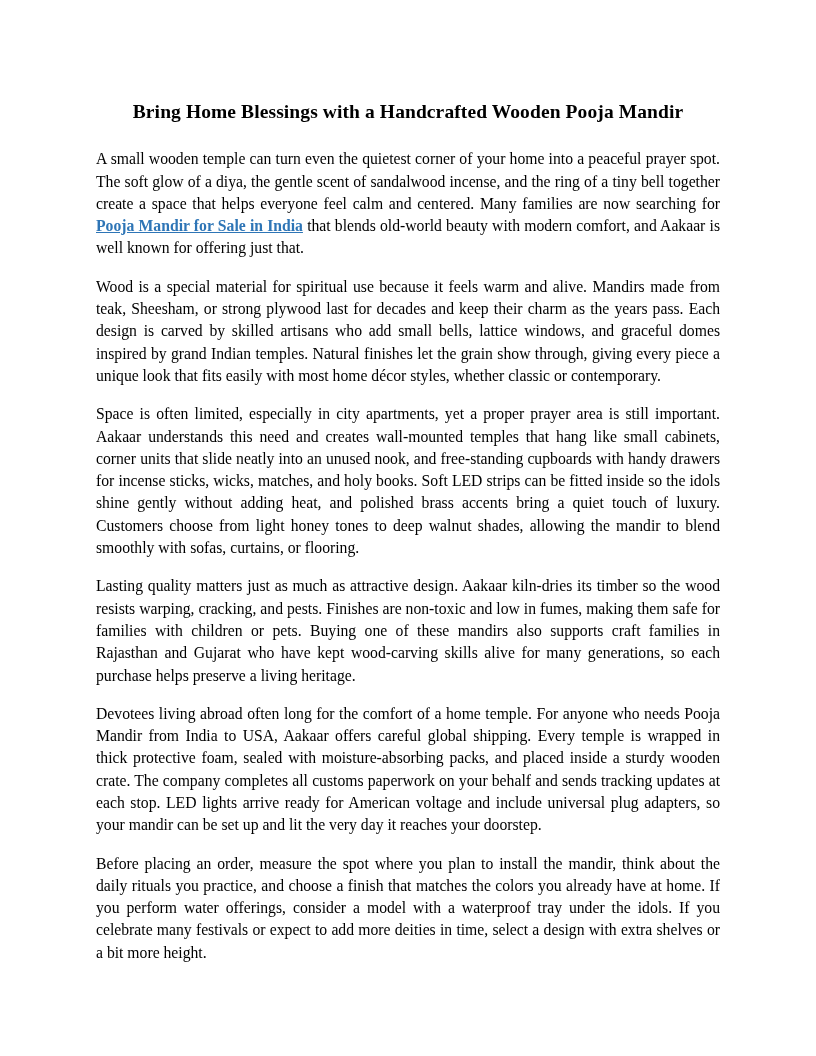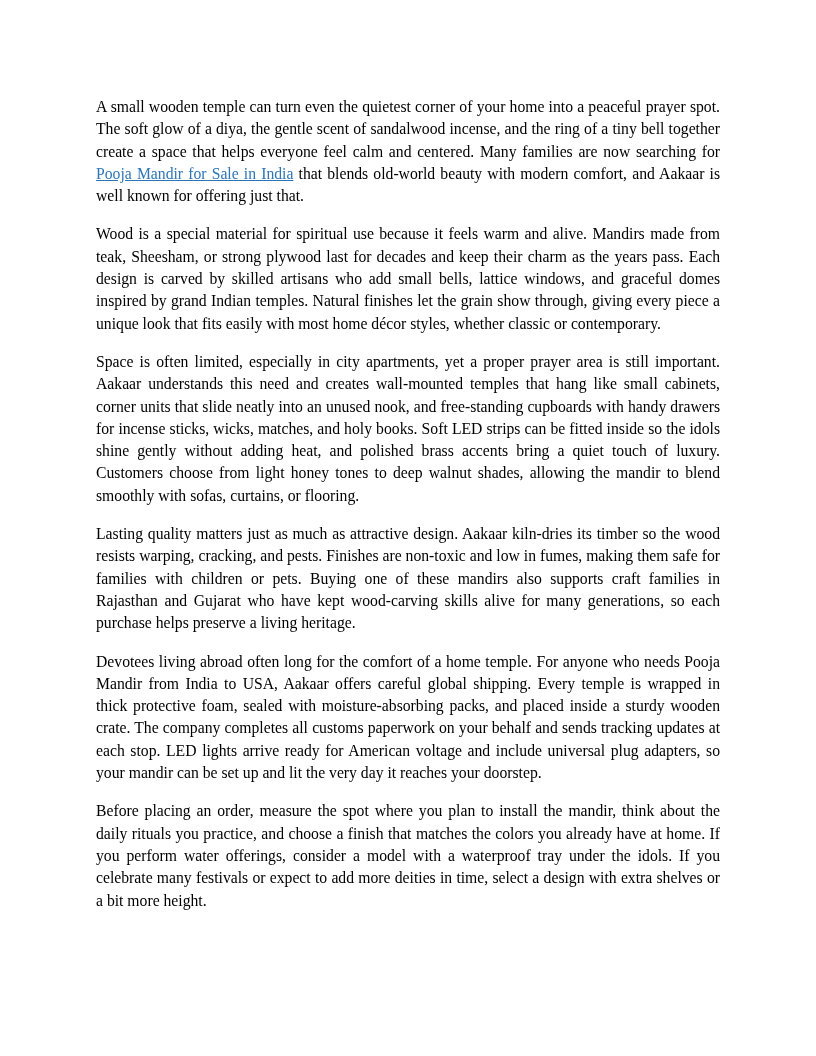--- a/index.html
+++ b/index.html
@@ -34,30 +34,31 @@
     letter-spacing: 0.1px;
   }
   p.doc-paragraph {
     font-size: 15.7px;
     line-height: 1.42;
     text-align: justify;
     margin-bottom: 16px;
   }
   a.doc-link {
     color: var(--link-color);
-    font-weight: normal;
+    font-weight: bold;
     text-decoration: underline;
     cursor: pointer;
   }
 </style>
 </head>
 <body>
 
 <div class="page">
 
+  <h1 class="doc-title">Bring Home Blessings with a Handcrafted Wooden Pooja Mandir</h1>
 
   <p class="doc-paragraph">
     <span>A small wooden temple can turn even the quietest corner of your home into a peaceful prayer spot. The soft glow of a diya, the gentle scent of sandalwood incense, and the ring of a tiny bell together create a space that helps everyone feel calm and centered. Many families are now searching for </span><a class="doc-link">Pooja Mandir for Sale in India</a><span> that blends old-world beauty with modern comfort, and Aakaar is well known for offering just that.</span>
   </p>
 
   <p class="doc-paragraph">Wood is a special material for spiritual use because it feels warm and alive. Mandirs made from teak, Sheesham, or strong plywood last for decades and keep their charm as the years pass. Each design is carved by skilled artisans who add small bells, lattice windows, and graceful domes inspired by grand Indian temples. Natural finishes let the grain show through, giving every piece a unique look that fits easily with most home décor styles, whether classic or contemporary.</p>
 
   <p class="doc-paragraph">Space is often limited, especially in city apartments, yet a proper prayer area is still important. Aakaar understands this need and creates wall-mounted temples that hang like small cabinets, corner units that slide neatly into an unused nook, and free-standing cupboards with handy drawers for incense sticks, wicks, matches, and holy books. Soft LED strips can be fitted inside so the idols shine gently without adding heat, and polished brass accents bring a quiet touch of luxury. Customers choose from light honey tones to deep walnut shades, allowing the mandir to blend smoothly with sofas, curtains, or flooring.</p>
 
   <p class="doc-paragraph">Lasting quality matters just as much as attractive design. Aakaar kiln-dries its timber so the wood resists warping, cracking, and pests. Finishes are non-toxic and low in fumes, making them safe for families with children or pets. Buying one of these mandirs also supports craft families in Rajasthan and Gujarat who have kept wood-carving skills alive for many generations, so each purchase helps preserve a living heritage.</p>

